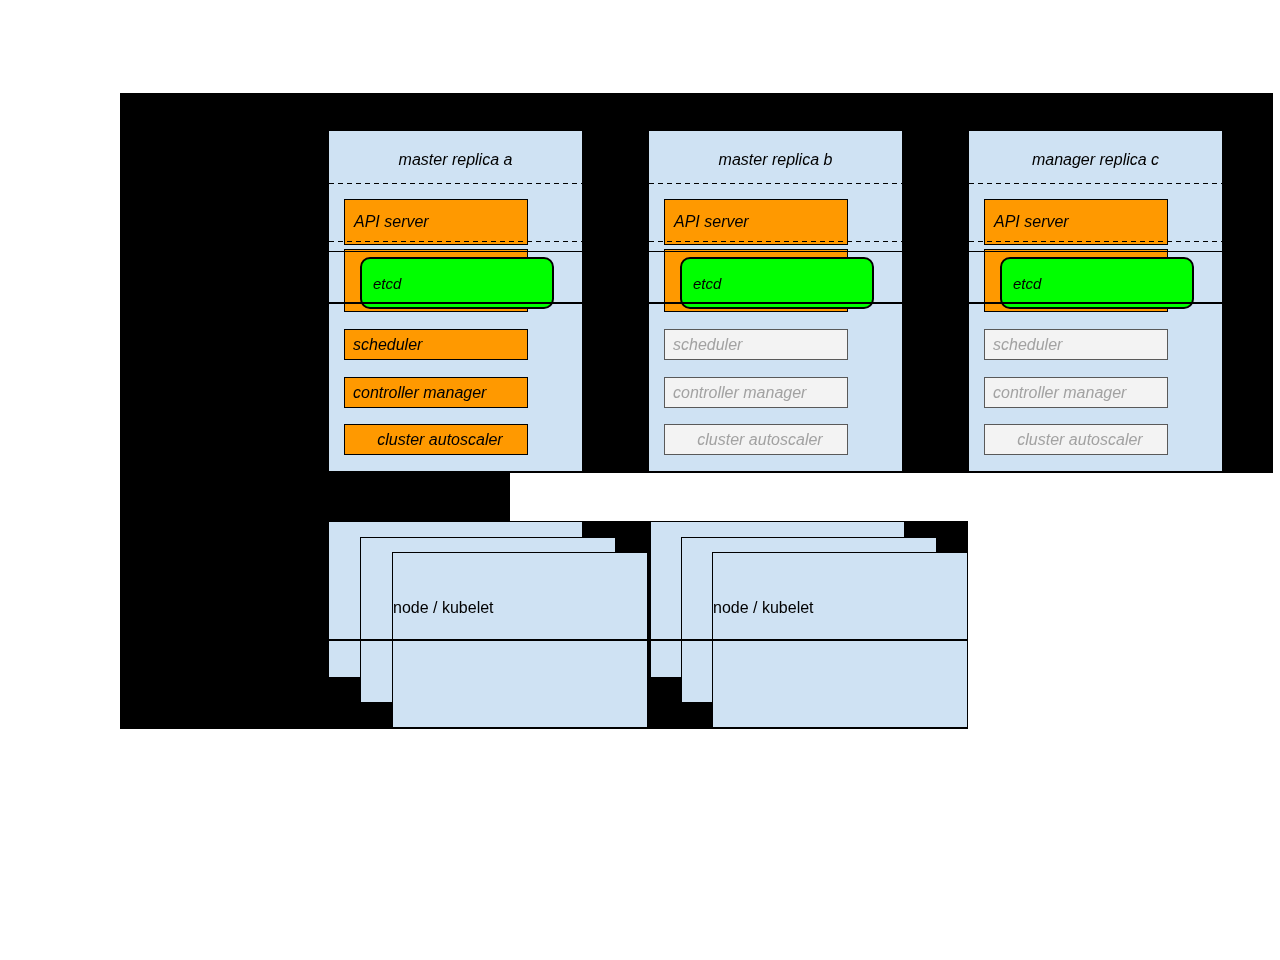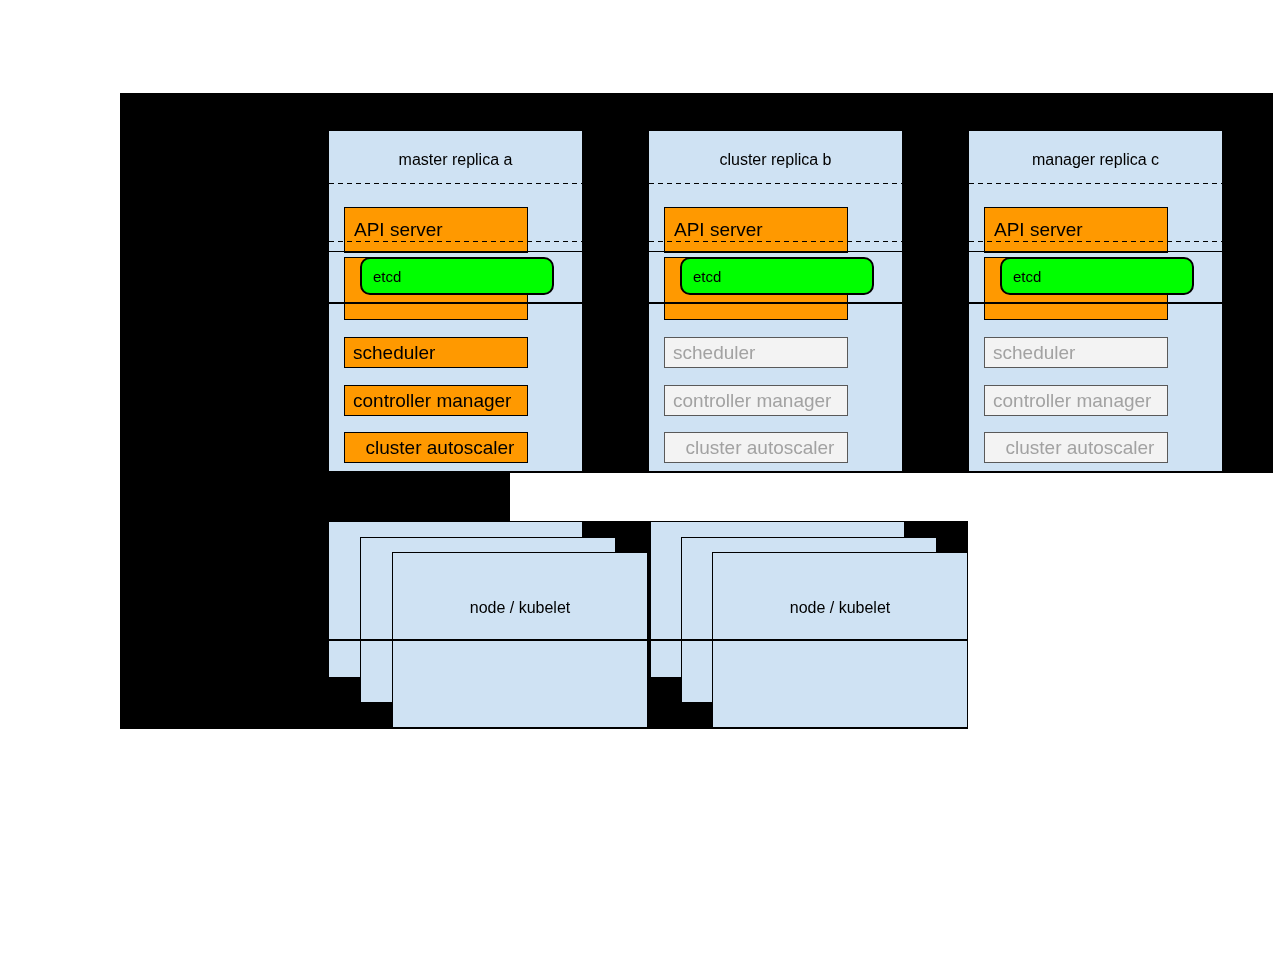--- a/index.html
+++ b/index.html
@@ -10,47 +10,47 @@
     font-family:"Liberation Sans","DejaVu Sans",sans-serif;
     color:#000;
   }
   .bg-black{position:absolute;background:var(--panel-black,#000);}
   .bg-top{left:120px;top:93px;width:1153px;height:380px;}
   .bg-mid{left:120px;top:473px;width:390px;height:48px;}
   .bg-bottom{left:120px;top:521px;width:848px;height:208px;}
 
   .replica{
     position:absolute;top:130px;width:255px;height:342px;
-    background:var(--box-blue,#cfe2f3);border:1px solid #000;box-sizing:border-box;
+    background:var(--box-blue,#cfe2f3);border:1px solid #000;box-sizing:border-box;font-style:italic;
   }
   .replica-a{left:328px;}
   .replica-b{left:648px;}
   .replica-c{left:968px;}
 
   .rep-title{
     position:absolute;top:21px;left:0;right:0;text-align:center;
     font-size:16px;line-height:16px;
   }
   .hline{position:absolute;left:0;right:0;height:1px;z-index:3;}
   .hline.dashed{background:repeating-linear-gradient(90deg,#000 0 5px,transparent 5px 9px);}
   .hline.solid{background:#000;}
   .l-dash1{top:52px;}
   .l-dash2{top:110px;}
   .l-solid1{top:120px;}
   .l-solid2{top:171px;height:2px;}
 
   .obox{
     position:absolute;left:15px;width:184px;box-sizing:border-box;
     border:1px solid #000;background:var(--orange,#ff9900);
-    font-size:19px;display:flex;align-items:center;margin-top:8px;
+    font-size:16px;display:flex;align-items:center;
   }
   .api{top:68px;height:46px;padding-left:9px;z-index:2;}
   .etcd-wrap{top:118px;height:63px;z-index:1;}
   .etcd{
-    position:absolute;left:31px;top:126px;width:194px;height:38px;box-sizing:border-box;
+    position:absolute;left:31px;top:126px;width:194px;height:52px;box-sizing:border-box;
     background:var(--green,#00ff00);border:2px solid #000;border-radius:10px;
     font-size:15px;display:flex;align-items:center;padding-left:11px;z-index:2;
   }
   .comp{height:31px;padding-left:8px;z-index:2;}
   .comp-sched{top:198px;align-items:center;}
   .comp-cm{top:246px;align-items:center;}
   .comp-ca{top:293px;justify-content:center;}
   .standby .comp{
     background:var(--gray-fill,#f3f3f3);
     border-color:var(--gray-border,#595959);
@@ -64,21 +64,21 @@
     position:absolute;background:var(--box-blue,#cfe2f3);
     border:1px solid #000;box-sizing:border-box;
   }
   .nb-back{left:0;top:0;width:255px;height:157px;}
   .stack-1 .nb-mid{left:32px;top:16px;width:256px;height:166px;}
   .stack-1 .nb-front{left:64px;top:31px;width:256px;height:176px;}
   .stack-2 .nb-mid{left:31px;top:16px;width:256px;height:166px;}
   .stack-2 .nb-front{left:62px;top:31px;width:256px;height:176px;}
   .node-line{position:absolute;left:0;right:0;top:118px;height:2px;background:#000;z-index:3;}
   .node-label{
-    position:absolute;top:44px;left:0;right:0;text-align:center;
+    position:absolute;top:44px;left:0;right:0;
     font-size:16px;line-height:22px;
   }
 </style>
 </head>
 <body>
 
 <div class="stage">
 
   <div class="bg-black bg-top"></div>
   <div class="bg-black bg-mid"></div>
@@ -102,21 +102,21 @@
       </div>
     <div class="obox comp comp-cm">
         <span>controller manager</span>
       </div>
     <div class="obox comp comp-ca">
         <span>cluster autoscaler</span>
       </div>
   </div>
 
   <div class="replica replica-b standby">
-    <div class="rep-title">cluster replica b</div>
+    <div class="rep-title">master replica b</div>
     <div class="hline dashed l-dash1"></div>
     <div class="obox api">
         <span>API server</span>
       </div>
     <div class="hline dashed l-dash2"></div>
     <div class="obox etcd-wrap"></div>
     <div class="hline solid l-solid1"></div>
     <div class="etcd">
         <span>etcd</span>
       </div>

